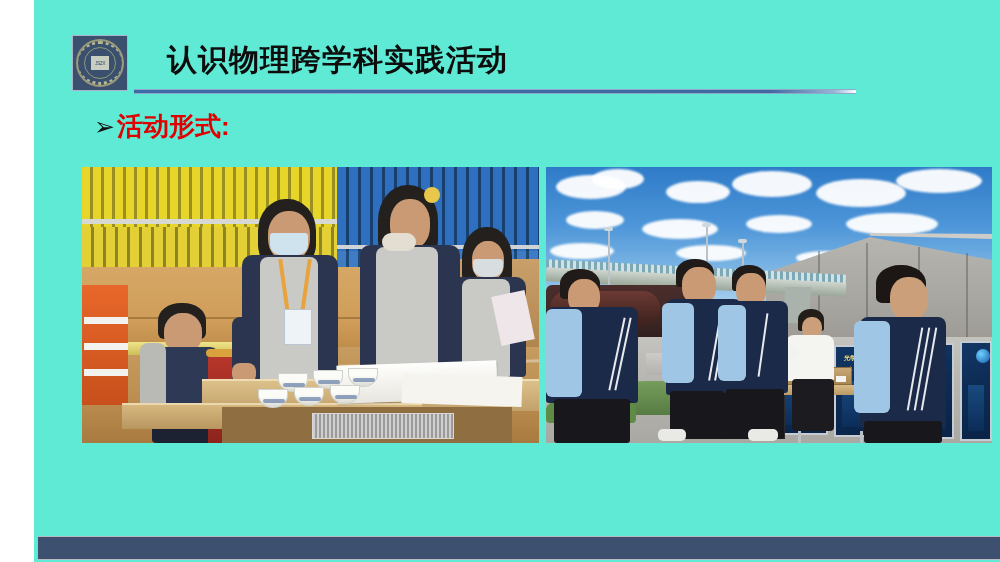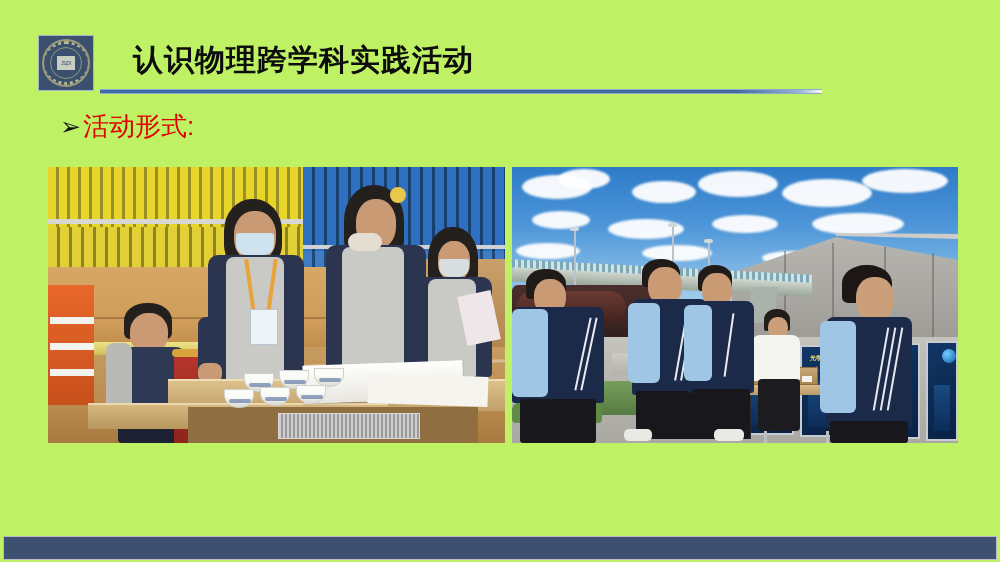--- a/index.html
+++ b/index.html
@@ -11,21 +11,22 @@
     width: 1000px;
     height: 562px;
     position: relative;
     overflow: hidden;
     font-family: "Liberation Sans", sans-serif;
   }
 
   .slide {
     position: absolute;
     inset: 0;
-    background: #bef264;
+    background: #5eead4;
+    margin-left: 34px;
   }
 
   
   .logo-box {
     position: absolute;
     left: 38px;
     top: 35px;
     width: 56px;
     height: 56px;
     background: #3b4f6e;
@@ -116,21 +117,21 @@
     line-height: 36px;
   }
   .bullet-text-main {
     font-size: 26px;
     font-weight: bold;
     color: #111111;
     line-height: 36px;
   }
   .bullet-text-accent {
     font-size: 26px;
-    font-weight: normal;
+    font-weight: bold;
     color: #e00000;
     line-height: 36px;
   }
 
   
   .photo {
     position: absolute;
     overflow: hidden;
     background: #2b2b2b;
   }

